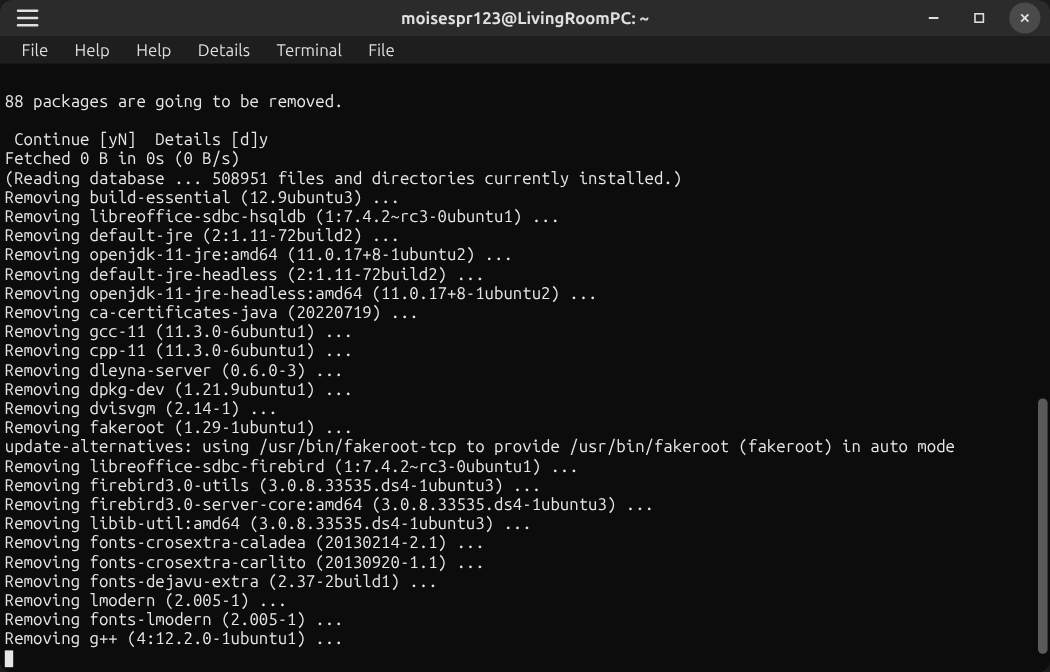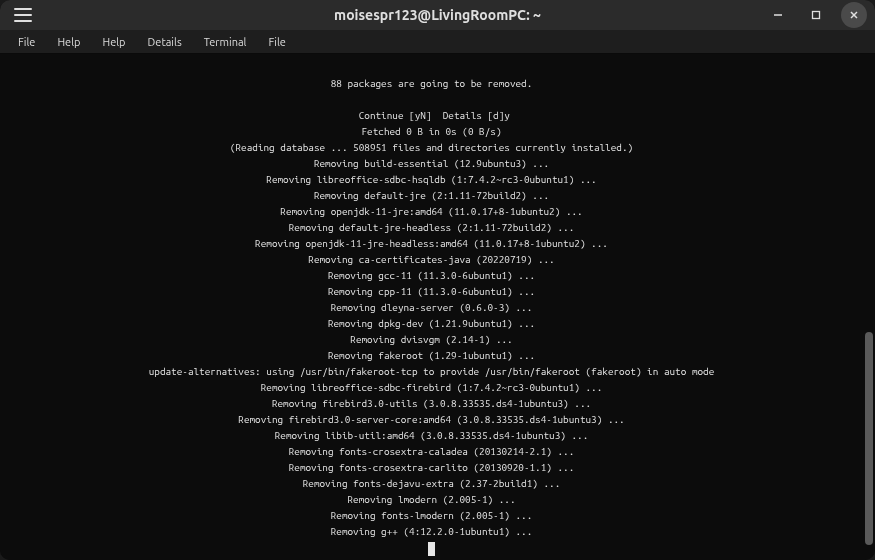--- a/index.html
+++ b/index.html
@@ -12,21 +12,20 @@
       position: relative;
     }
     .window {
       width: 100%;
       height: 100%;
       background: #0f0f0f;
       border-radius: 10px;
       overflow: hidden;
       display: flex;
       flex-direction: column;
-      text-align: center;
     }
     .titlebar {
       height: 38px;
       background: #2b2b2b;
       display: flex;
       align-items: center;
       justify-content: center;
       position: relative;
       color: #e0e0e0;
       font-size: 14px;
@@ -70,37 +69,37 @@
       height: 30px;
       background: #1e1e1e;
       display: flex;
       align-items: center;
       padding: 0 8px;
       gap: 2px;
       border-bottom: 1px solid #0a0a0a;
     }
     .menu-item {
       color: #dcdcdc;
-      font-size: 11px;
+      font-size: 14px;
       padding: 3px 10px;
       border-radius: 4px;
       cursor: pointer;
     }
     .terminal-area {
       flex: 1;
       background: #0c0c0c;
       position: relative;
       display: flex;
     }
     .terminal-content {
       flex: 1;
       padding: 6px 4px 4px 4px;
       color: #e6e6e6;
       font-family: "Ubuntu Mono", "DejaVu Sans Mono", Menlo, Consolas, monospace;
-      font-size: 10px;
+      font-size: 14px;
       line-height: 16px;
       white-space: pre;
       overflow: hidden;
     }
     .cursor {
       display: inline-block;
       width: 7px;
       height: 14px;
       background: #e6e6e6;
       vertical-align: bottom;

